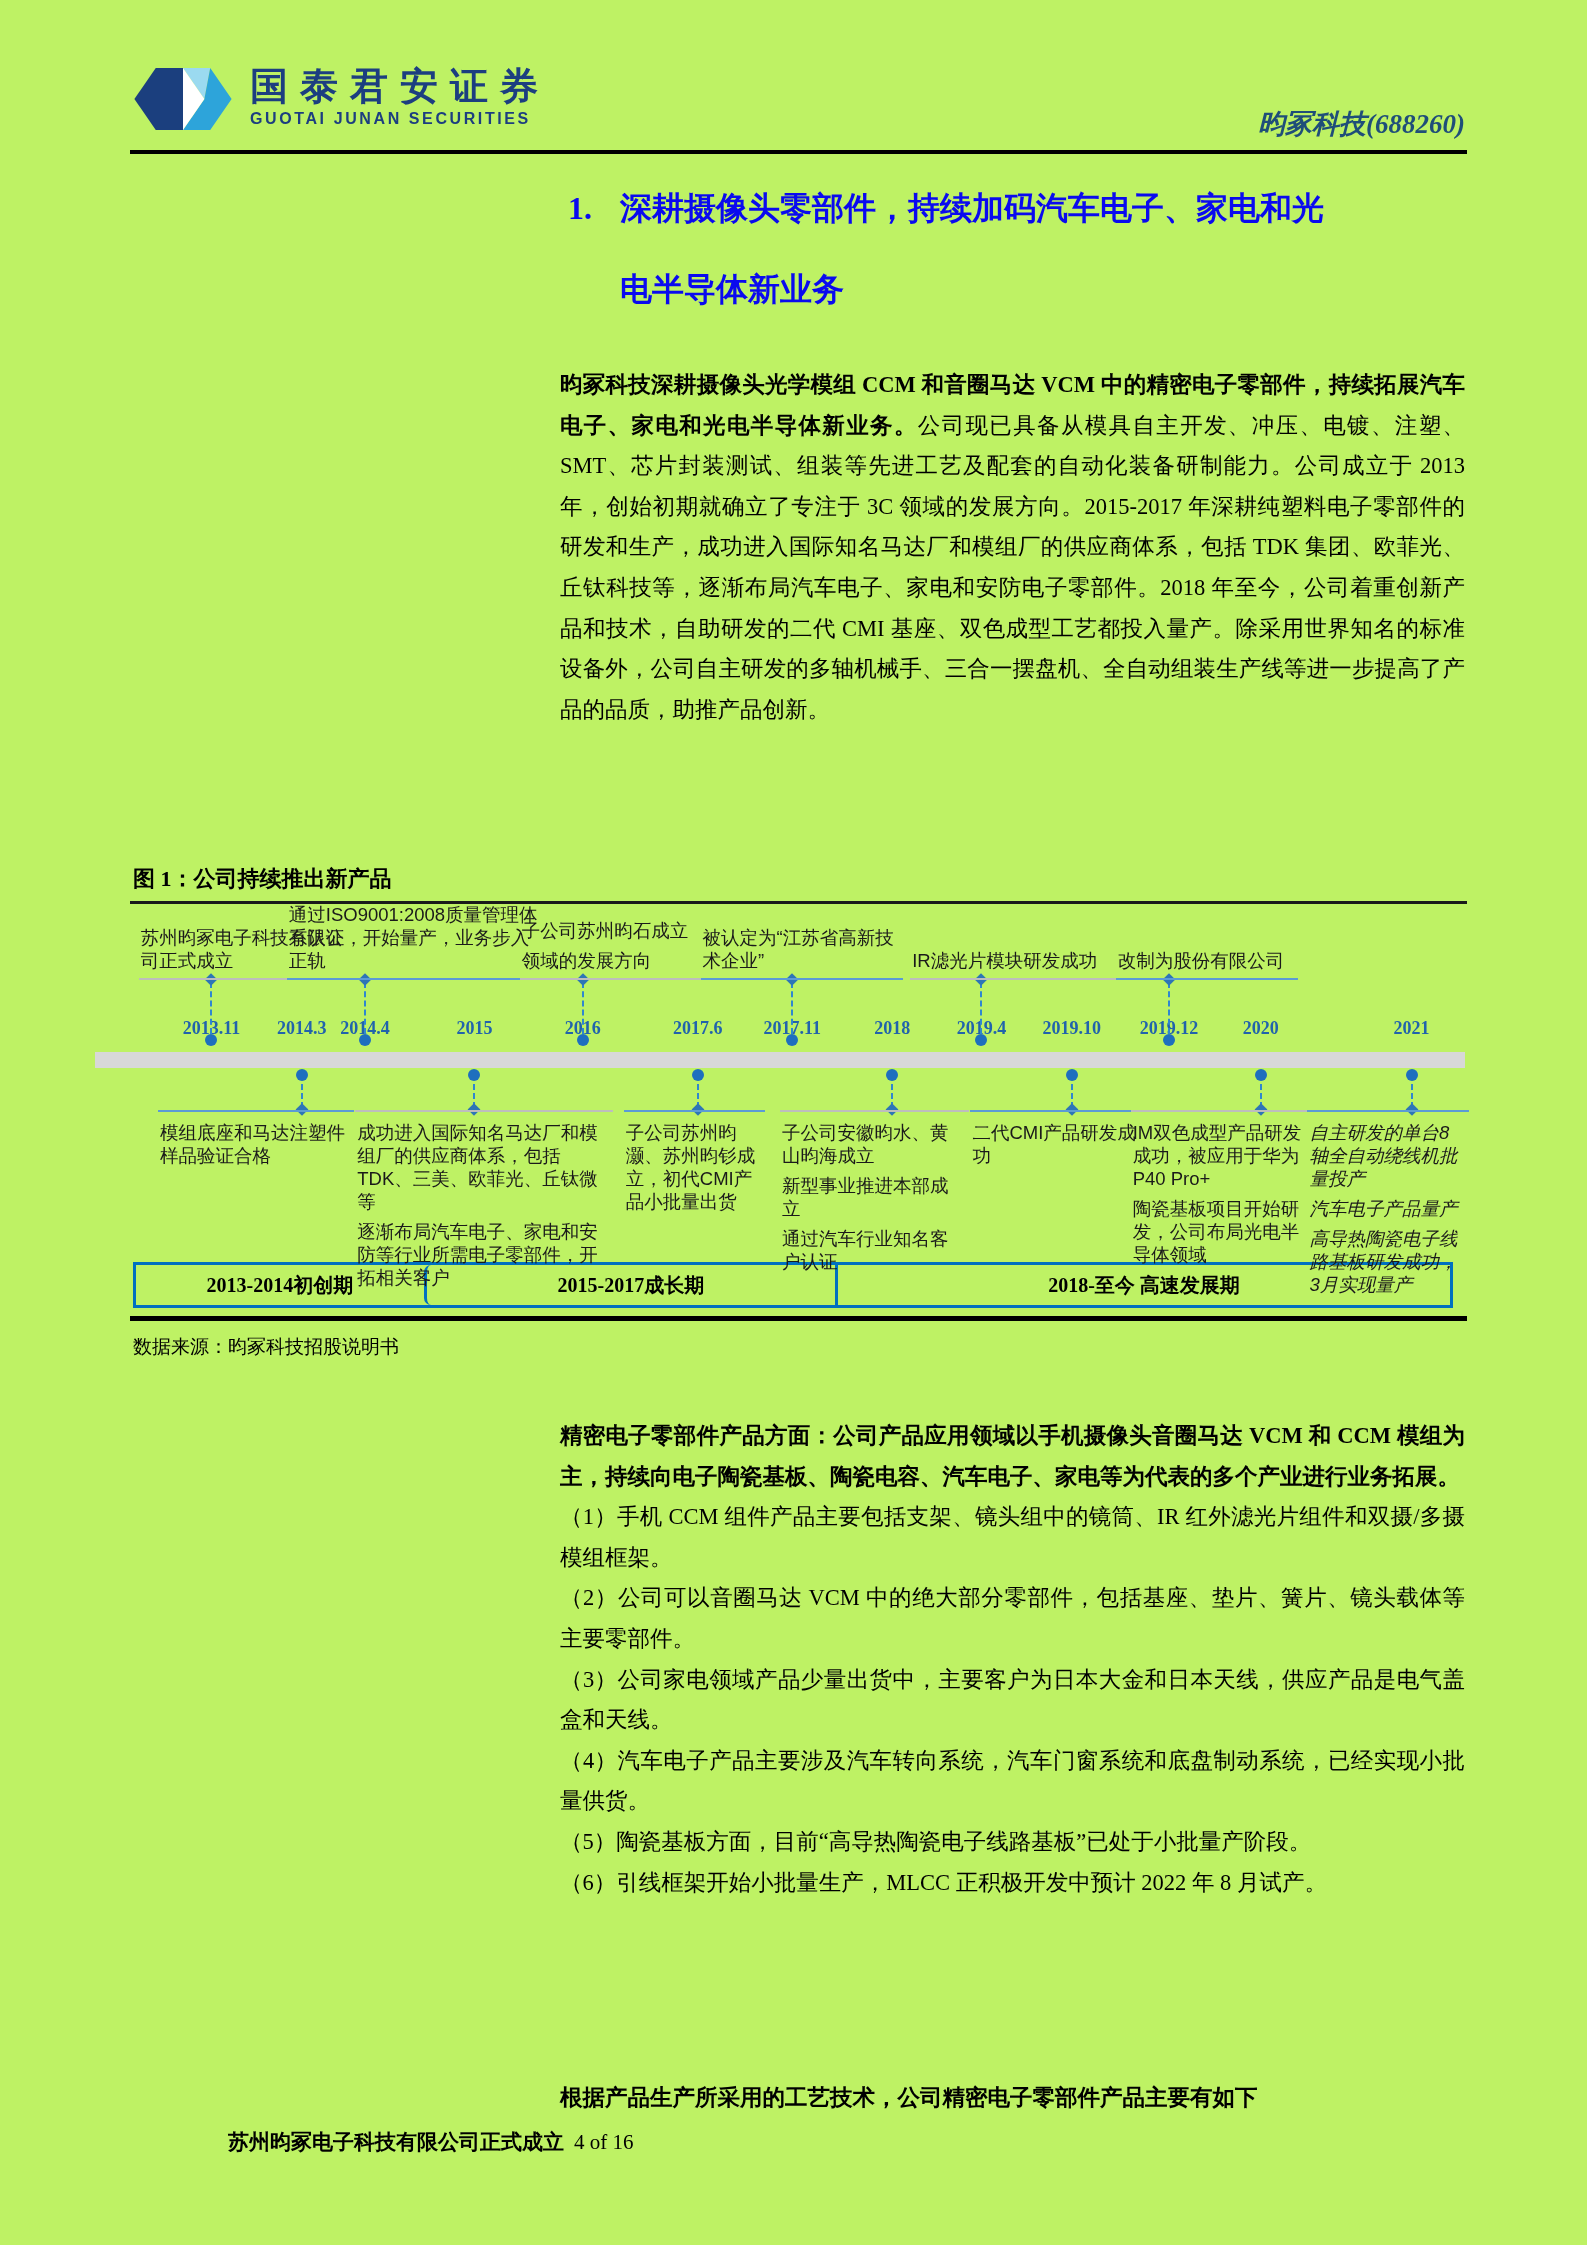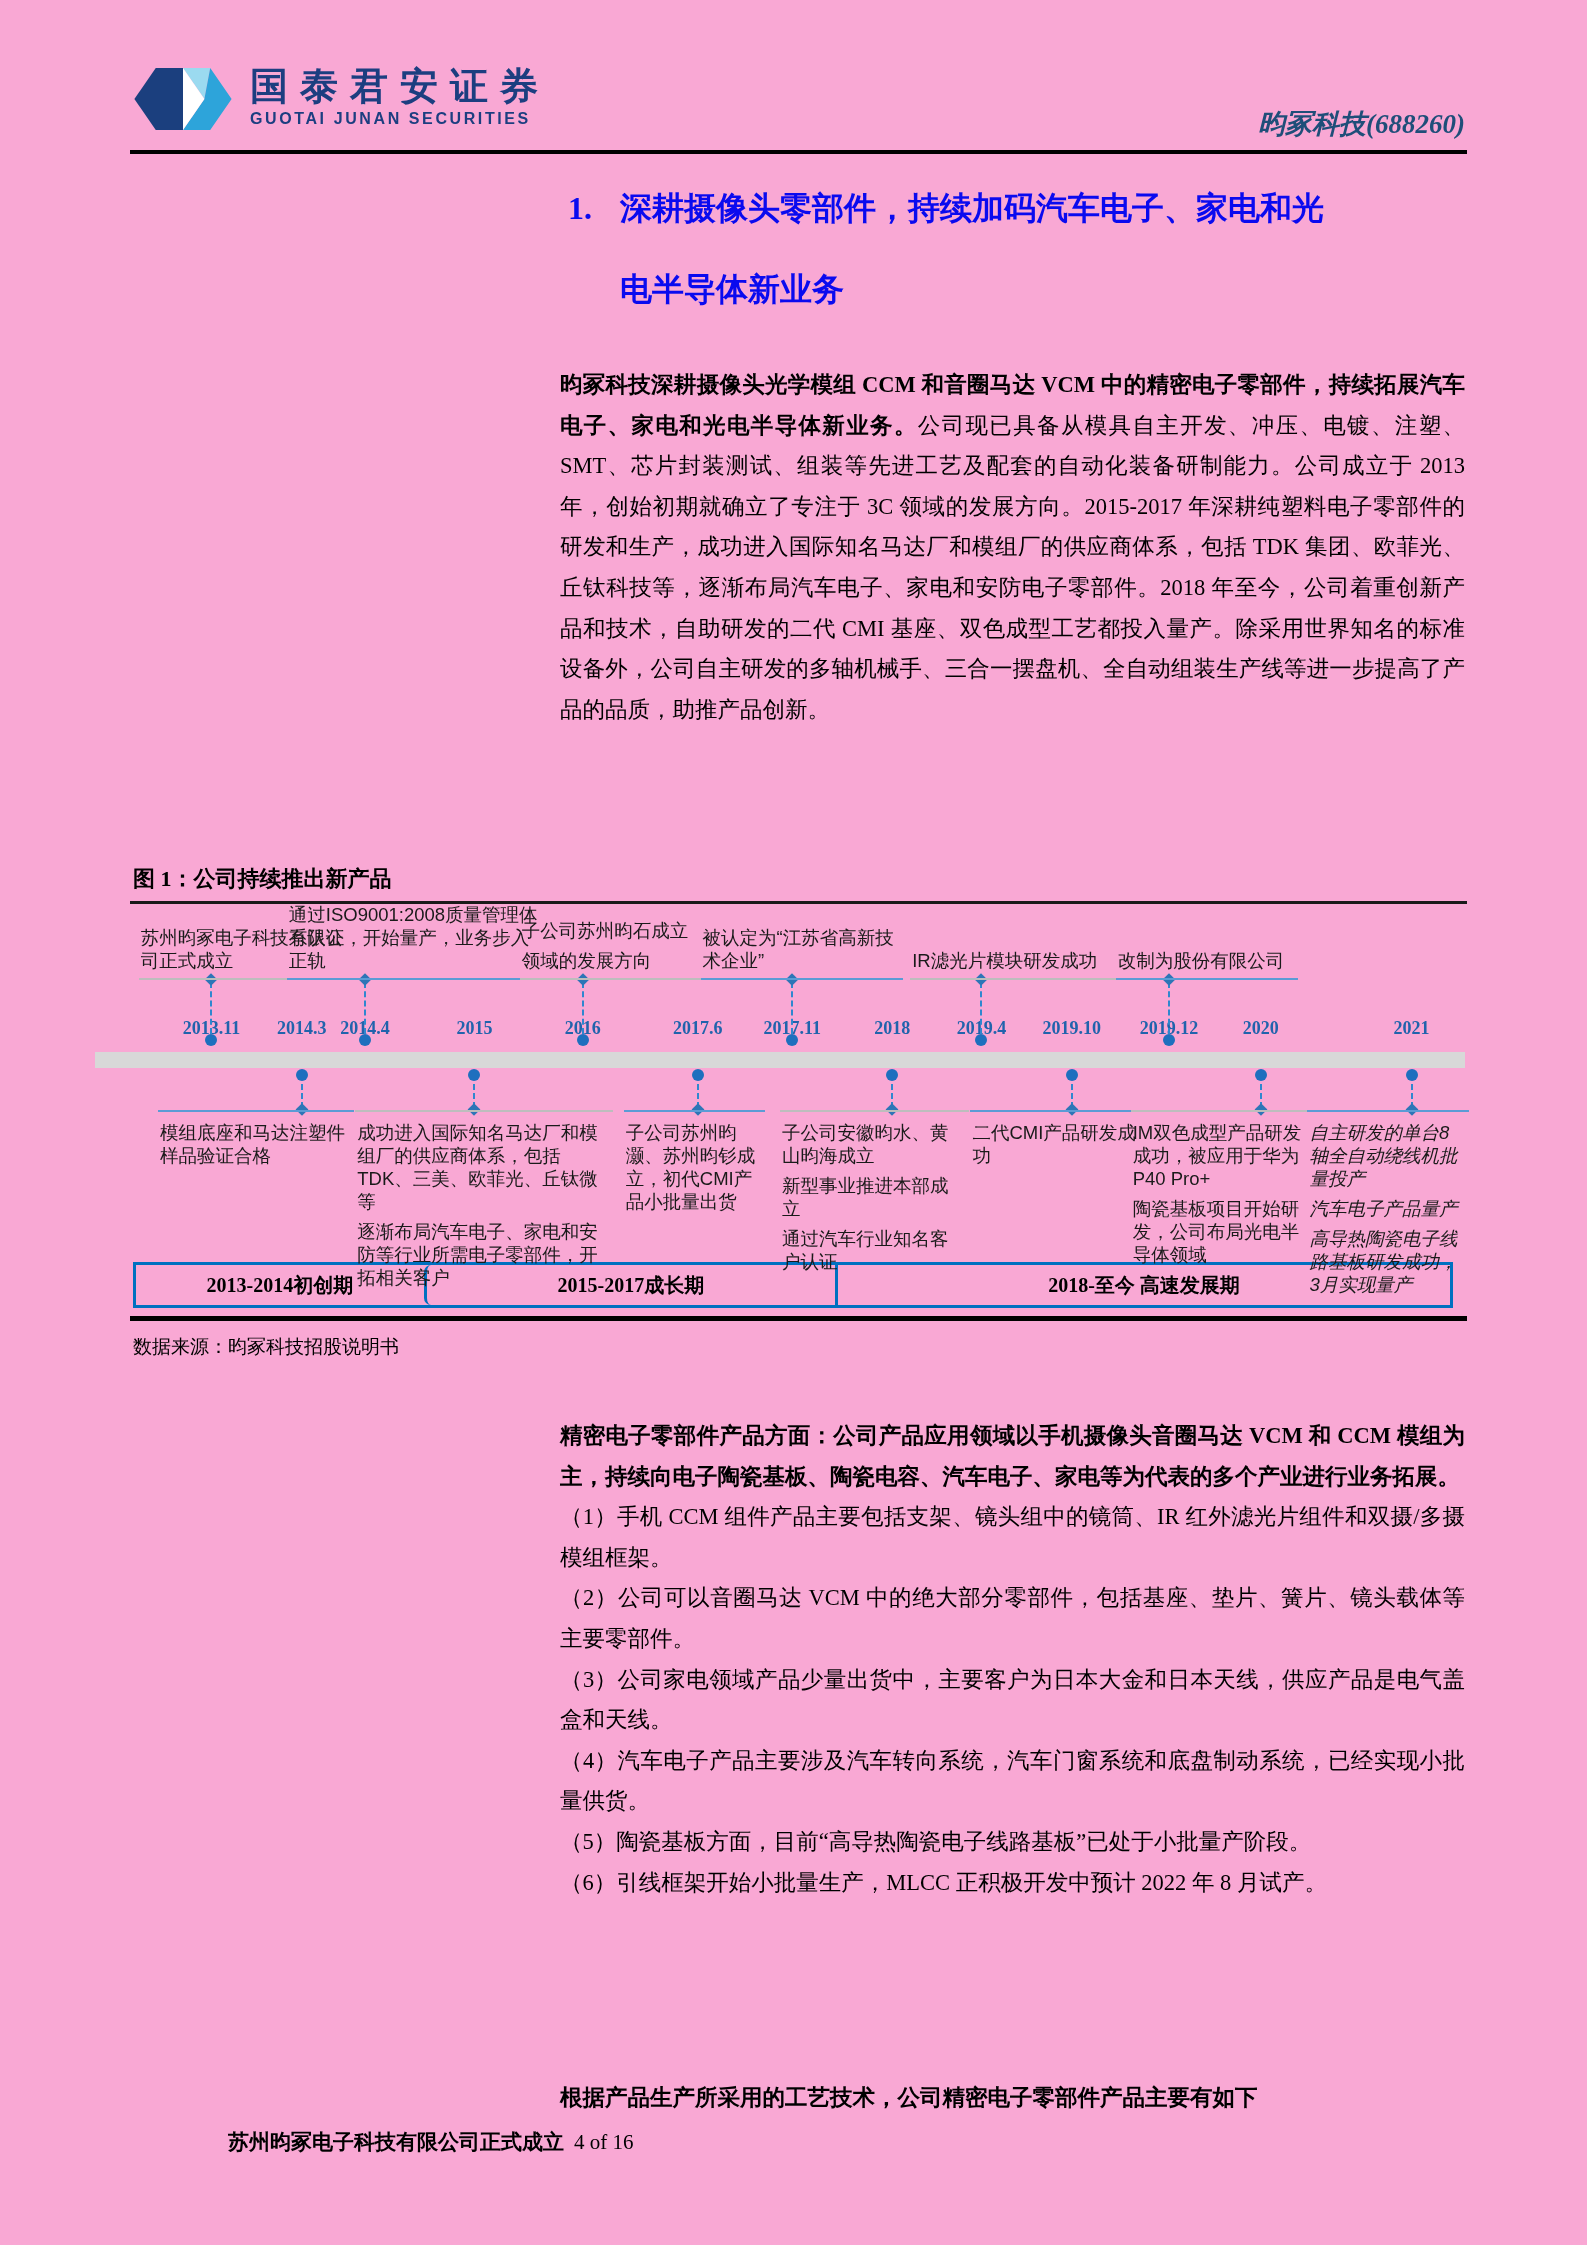--- a/index.html
+++ b/index.html
@@ -1,17 +1,17 @@
 <!DOCTYPE html>
 <html><head>
 <meta charset="utf-8">
 <style>
   html,body{margin:0;padding:0;}
   body{width:1587px;height:2245px;background:#ffffff;font-family:"Liberation Serif","DejaVu Serif",serif;color:#000;}
-  .page{position:relative;width:1587px;height:2245px;background:#f9a8d4;overflow:hidden;}
+  .page{position:relative;width:1587px;height:2245px;background:#bef264;overflow:hidden;}
 
   
   .brand{position:absolute;left:134px;top:64px;display:flex;align-items:flex-start;}
   .brand-icon{width:98px;height:70px;flex:0 0 auto;}
   .brand-text{margin-left:18px;}
   .brand-cn{font-family:"Liberation Sans","DejaVu Sans",sans-serif;font-weight:bold;font-size:38px;letter-spacing:12px;color:#1c3e80;line-height:44px;white-space:nowrap;}
   .brand-en{font-family:"Liberation Sans","DejaVu Sans",sans-serif;font-weight:bold;font-size:16px;letter-spacing:2.6px;color:#1c3e80;margin-top:2px;white-space:nowrap;}
   .stock{position:absolute;right:122px;top:106px;font-size:27px;font-weight:bold;font-style:italic;color:#1f4e79;white-space:nowrap;}
   .header-rule{position:absolute;left:130px;top:150px;width:1337px;height:4px;background:#000;}
 

